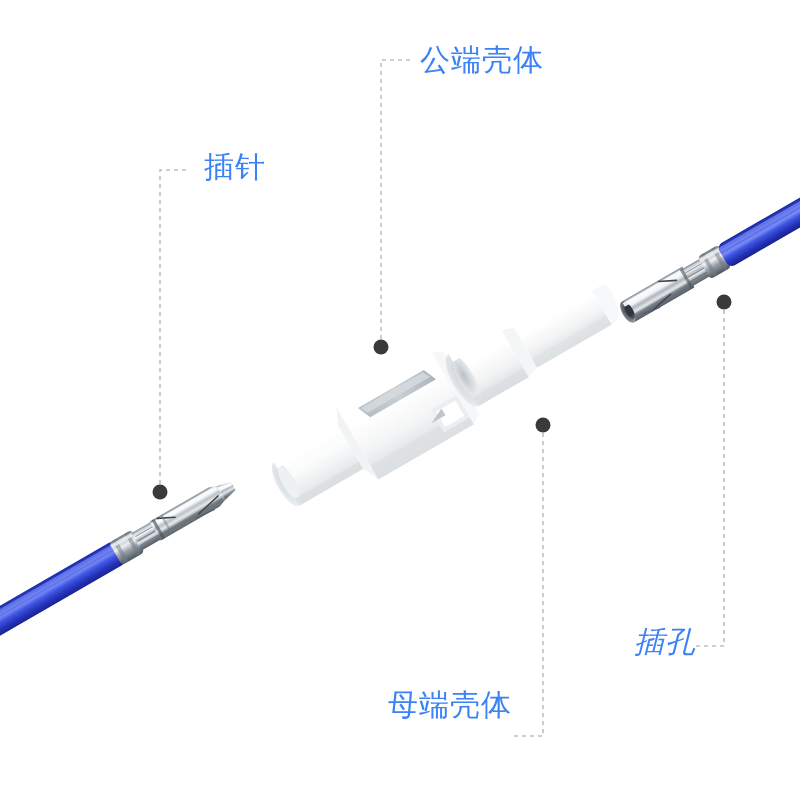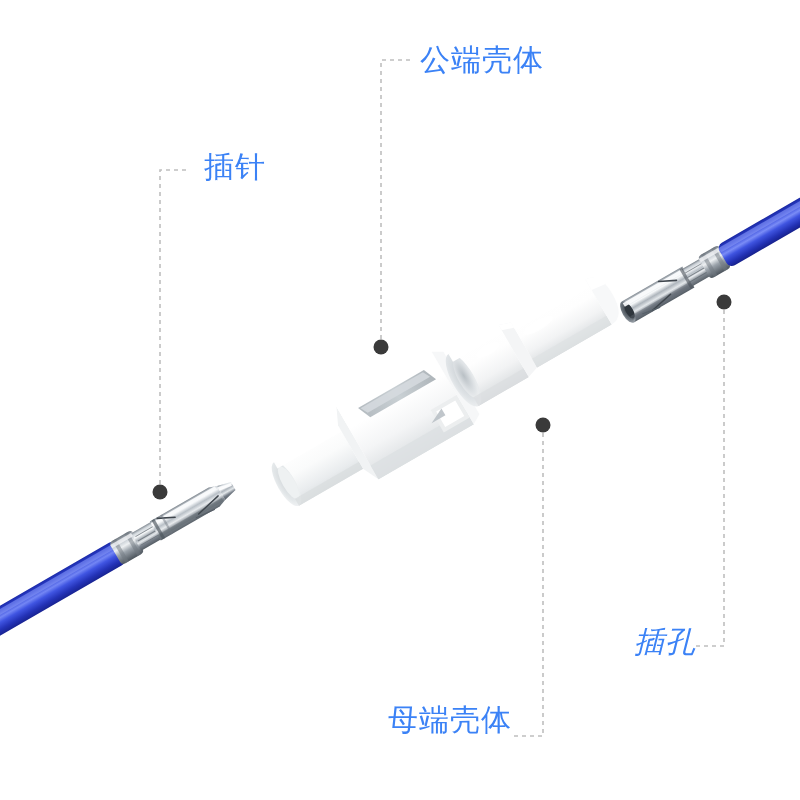--- a/index.html
+++ b/index.html
@@ -288,17 +288,17 @@
           <path d="M724,302 L724,646 L694,646" fill="none" stroke="#bfbfbf" stroke-width="1.6" stroke-dasharray="4 4"></path>
           <circle cx="724" cy="302" r="7.5" fill="#3a3a3a"></circle>
         </g>
       </g>
   </svg>
 
   <div class="callout-label" style="left:196px; top:152px;margin-left:8px;">插针</div>
 
   <div class="callout-label" style="left:420px; top:45px;">公端壳体</div>
 
-  <div class="callout-label" style="left:388px; top:705px;">母端壳体</div>
+  <div class="callout-label" style="left:388px; top:690px;">母端壳体</div>
 
   <div class="callout-label" style="left:634px; top:627px;font-style:italic;">插孔</div>
 
 </div>
 
 </body></html>

